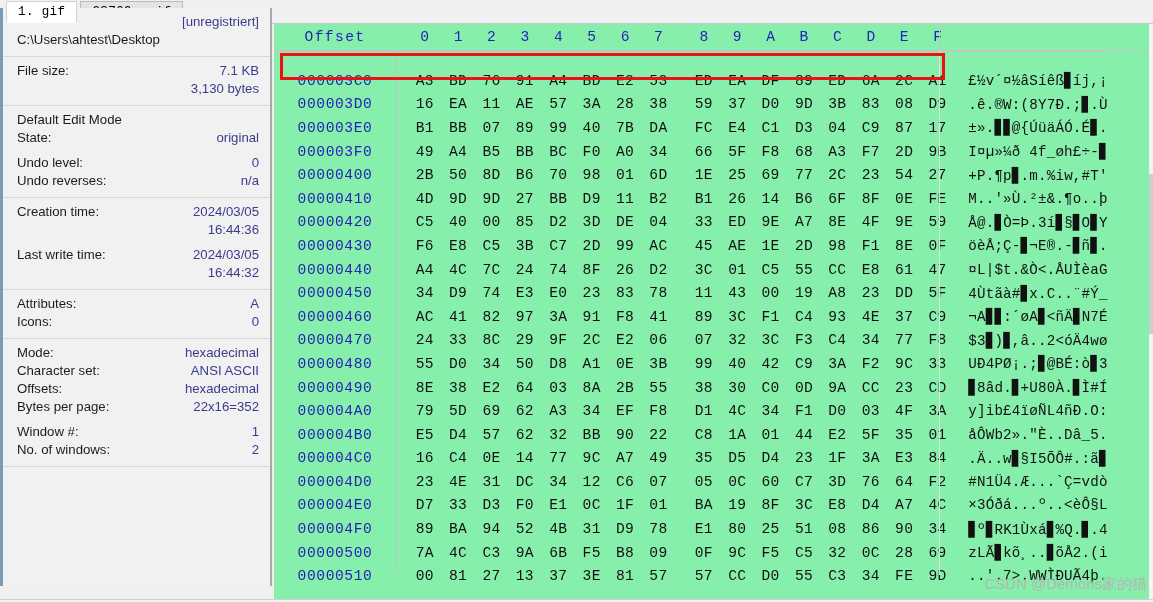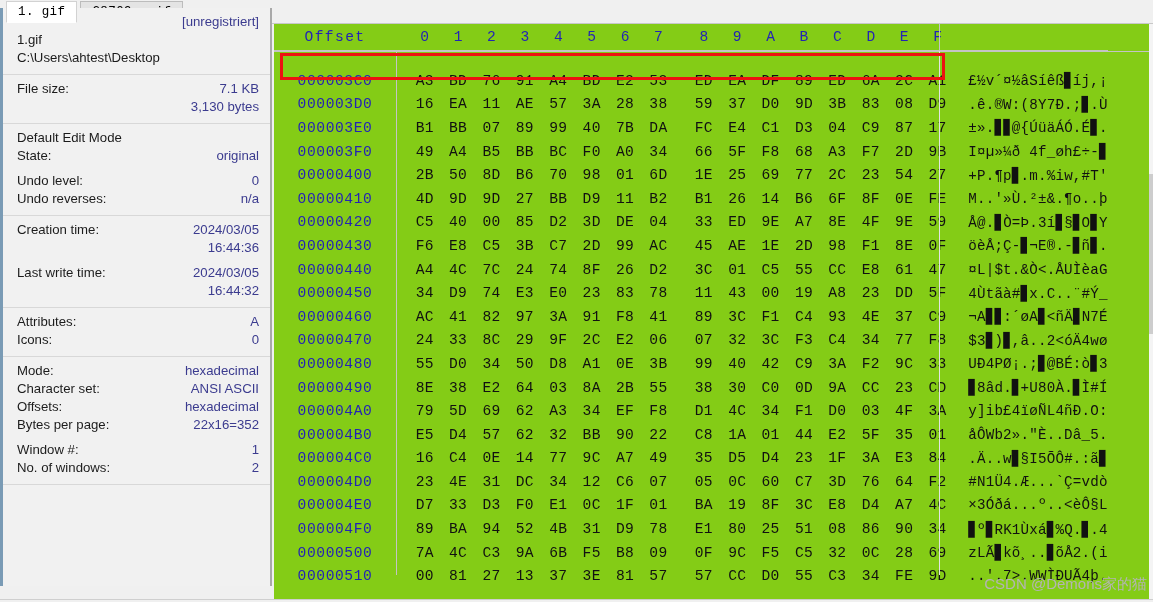--- a/index.html
+++ b/index.html
@@ -92,21 +92,21 @@
     color: #1a1a1a;
   }
   .sb-gap { height: 7px; }
 
   
   .hexpanel {
     position: absolute;
     left: 274px; top: 24px;
     width: 879px;
     height: 578px;
-    background: #84cc16;
+    background: #86efac;
     overflow: hidden;
   }
 
   .hexgrid {
     position: absolute;
     left: 0; top: 0;
     font-family: "Liberation Mono", monospace;
     font-size: 14.6px;
   }
 
@@ -249,21 +249,20 @@
     </div>
     <div class="tab">
       <span>28709. gif</span>
     </div>
   </div>
 
   <div class="sidebar">
 
     <div class="sb-group">
       <div class="sb-val-only">[unregistriert]</div>
-      <div class="sb-plain">1.gif</div>
       <div class="sb-plain">C:\Users\ahtest\Desktop</div>
     </div>
 
     <div class="sb-group">
       <div class="sb-row">
         <span class="k">File size:</span>
         <span class="v">7.1 KB</span>
       </div>
       <div class="sb-val-only">3,130 bytes</div>
     </div>

